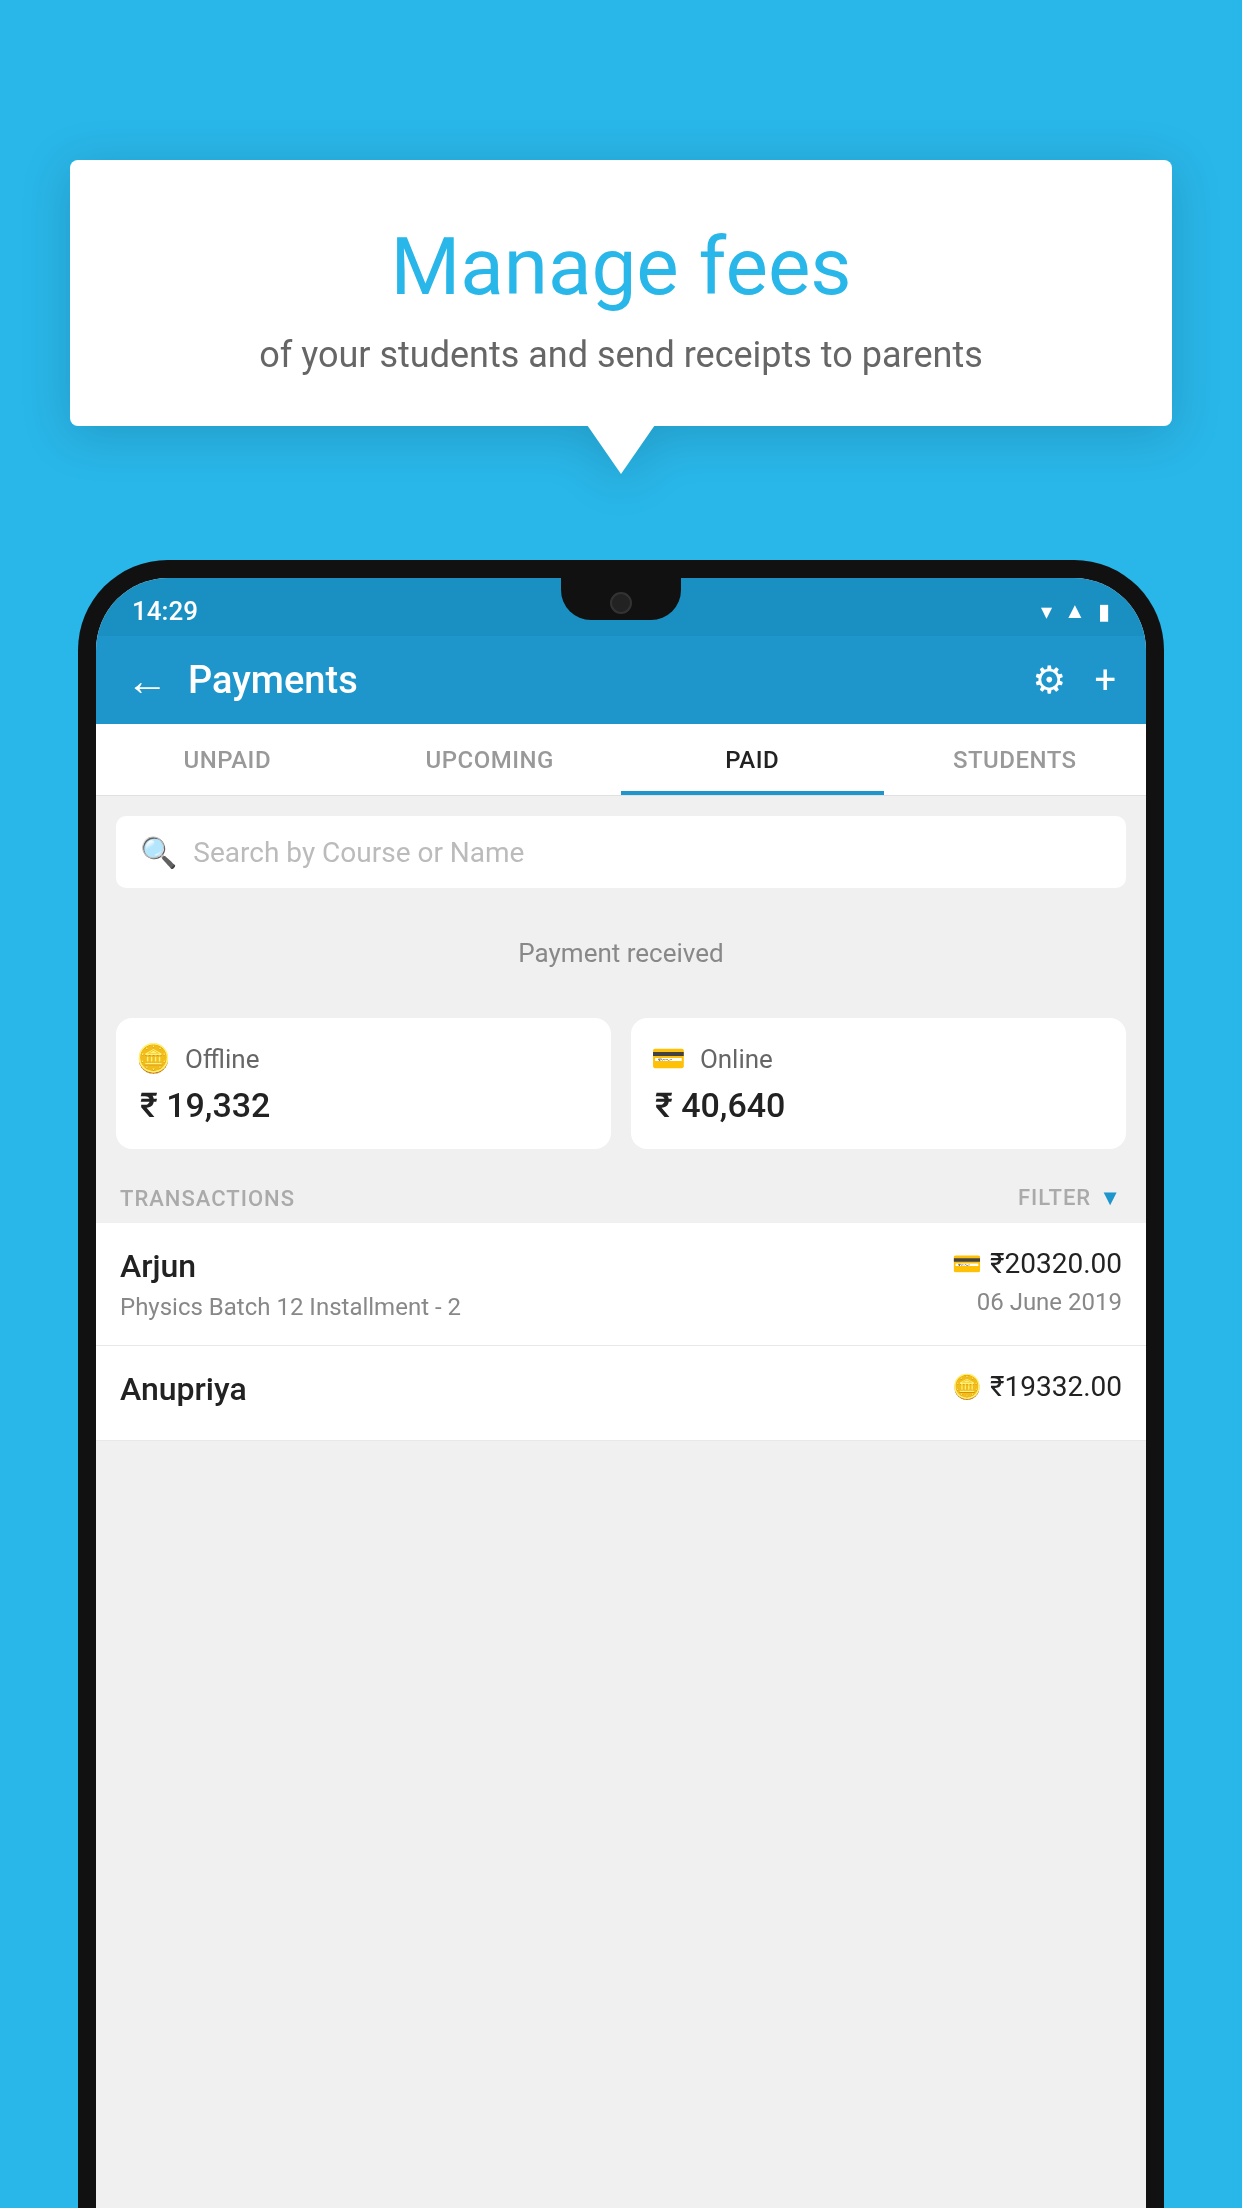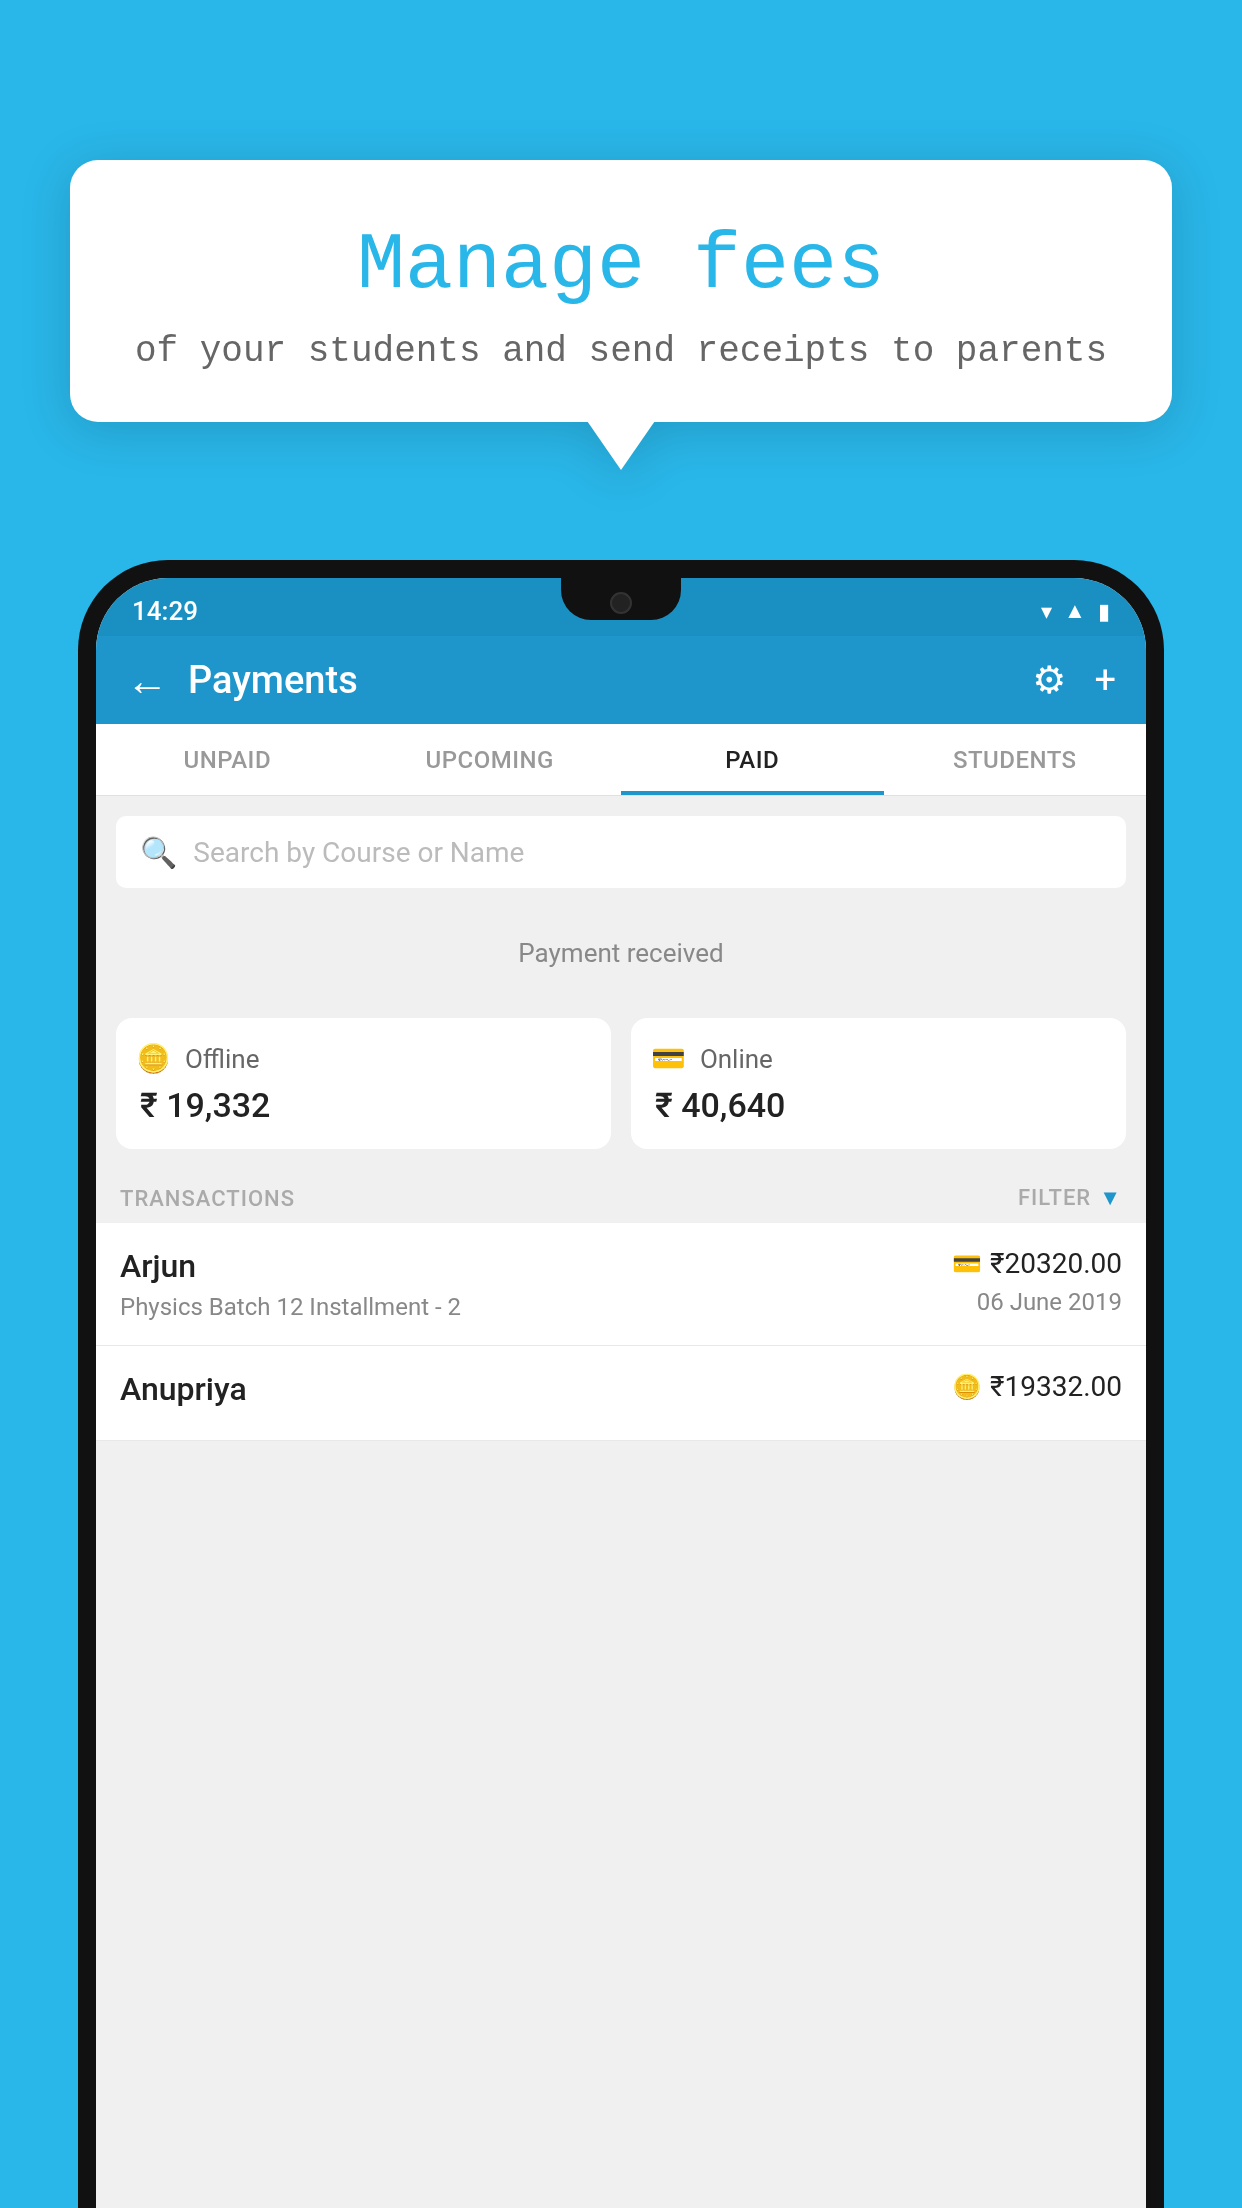--- a/index.html
+++ b/index.html
@@ -12,25 +12,24 @@
       position: relative;
     }
 
     
     .speech-bubble {
       position: absolute;
       top: 160px;
       left: 70px;
       right: 70px;
       background: white;
-      border-radius: 28px;
+      border-radius: 8px;
       padding: 60px 50px 50px;
       text-align: center;
       filter: drop-shadow(0 8px 24px rgba(0,0,0,0.15));
-      font-family: Liberation Mono, monospace;
     }
     .speech-bubble::after {
       content: '';
       position: absolute;
       bottom: -48px;
       left: 50%;
       transform: translateX(-50%);
       border-left: 36px solid transparent;
       border-right: 36px solid transparent;
       border-top: 52px solid white;

